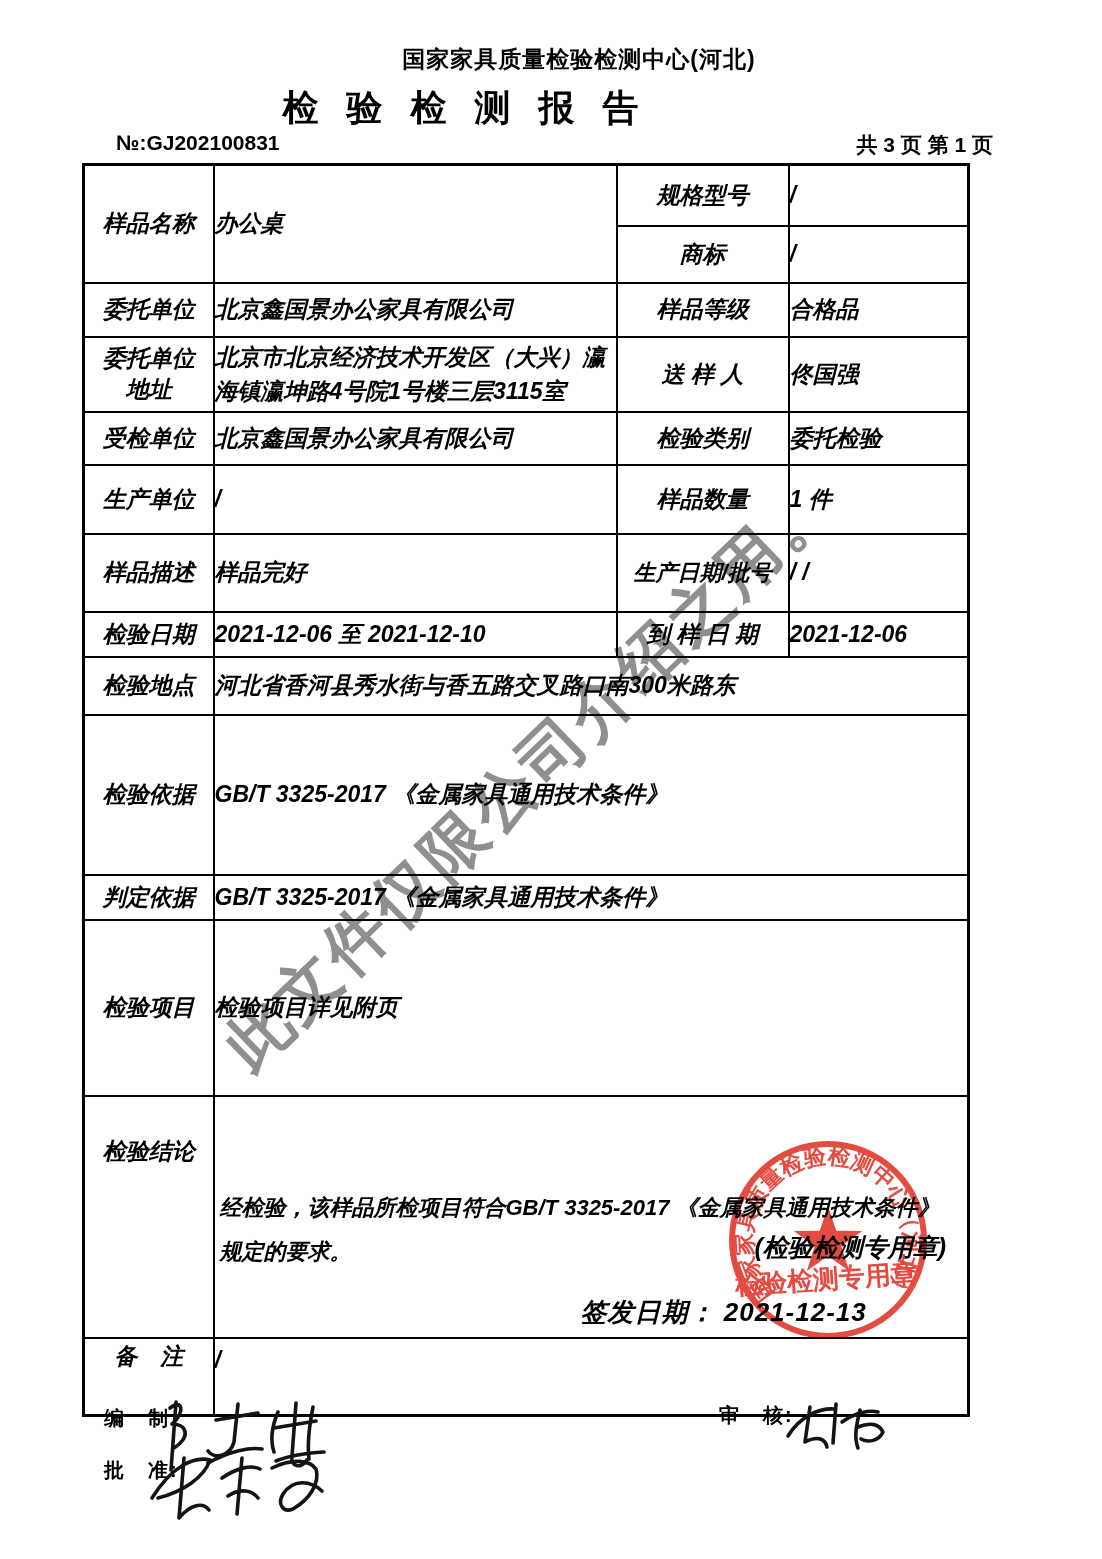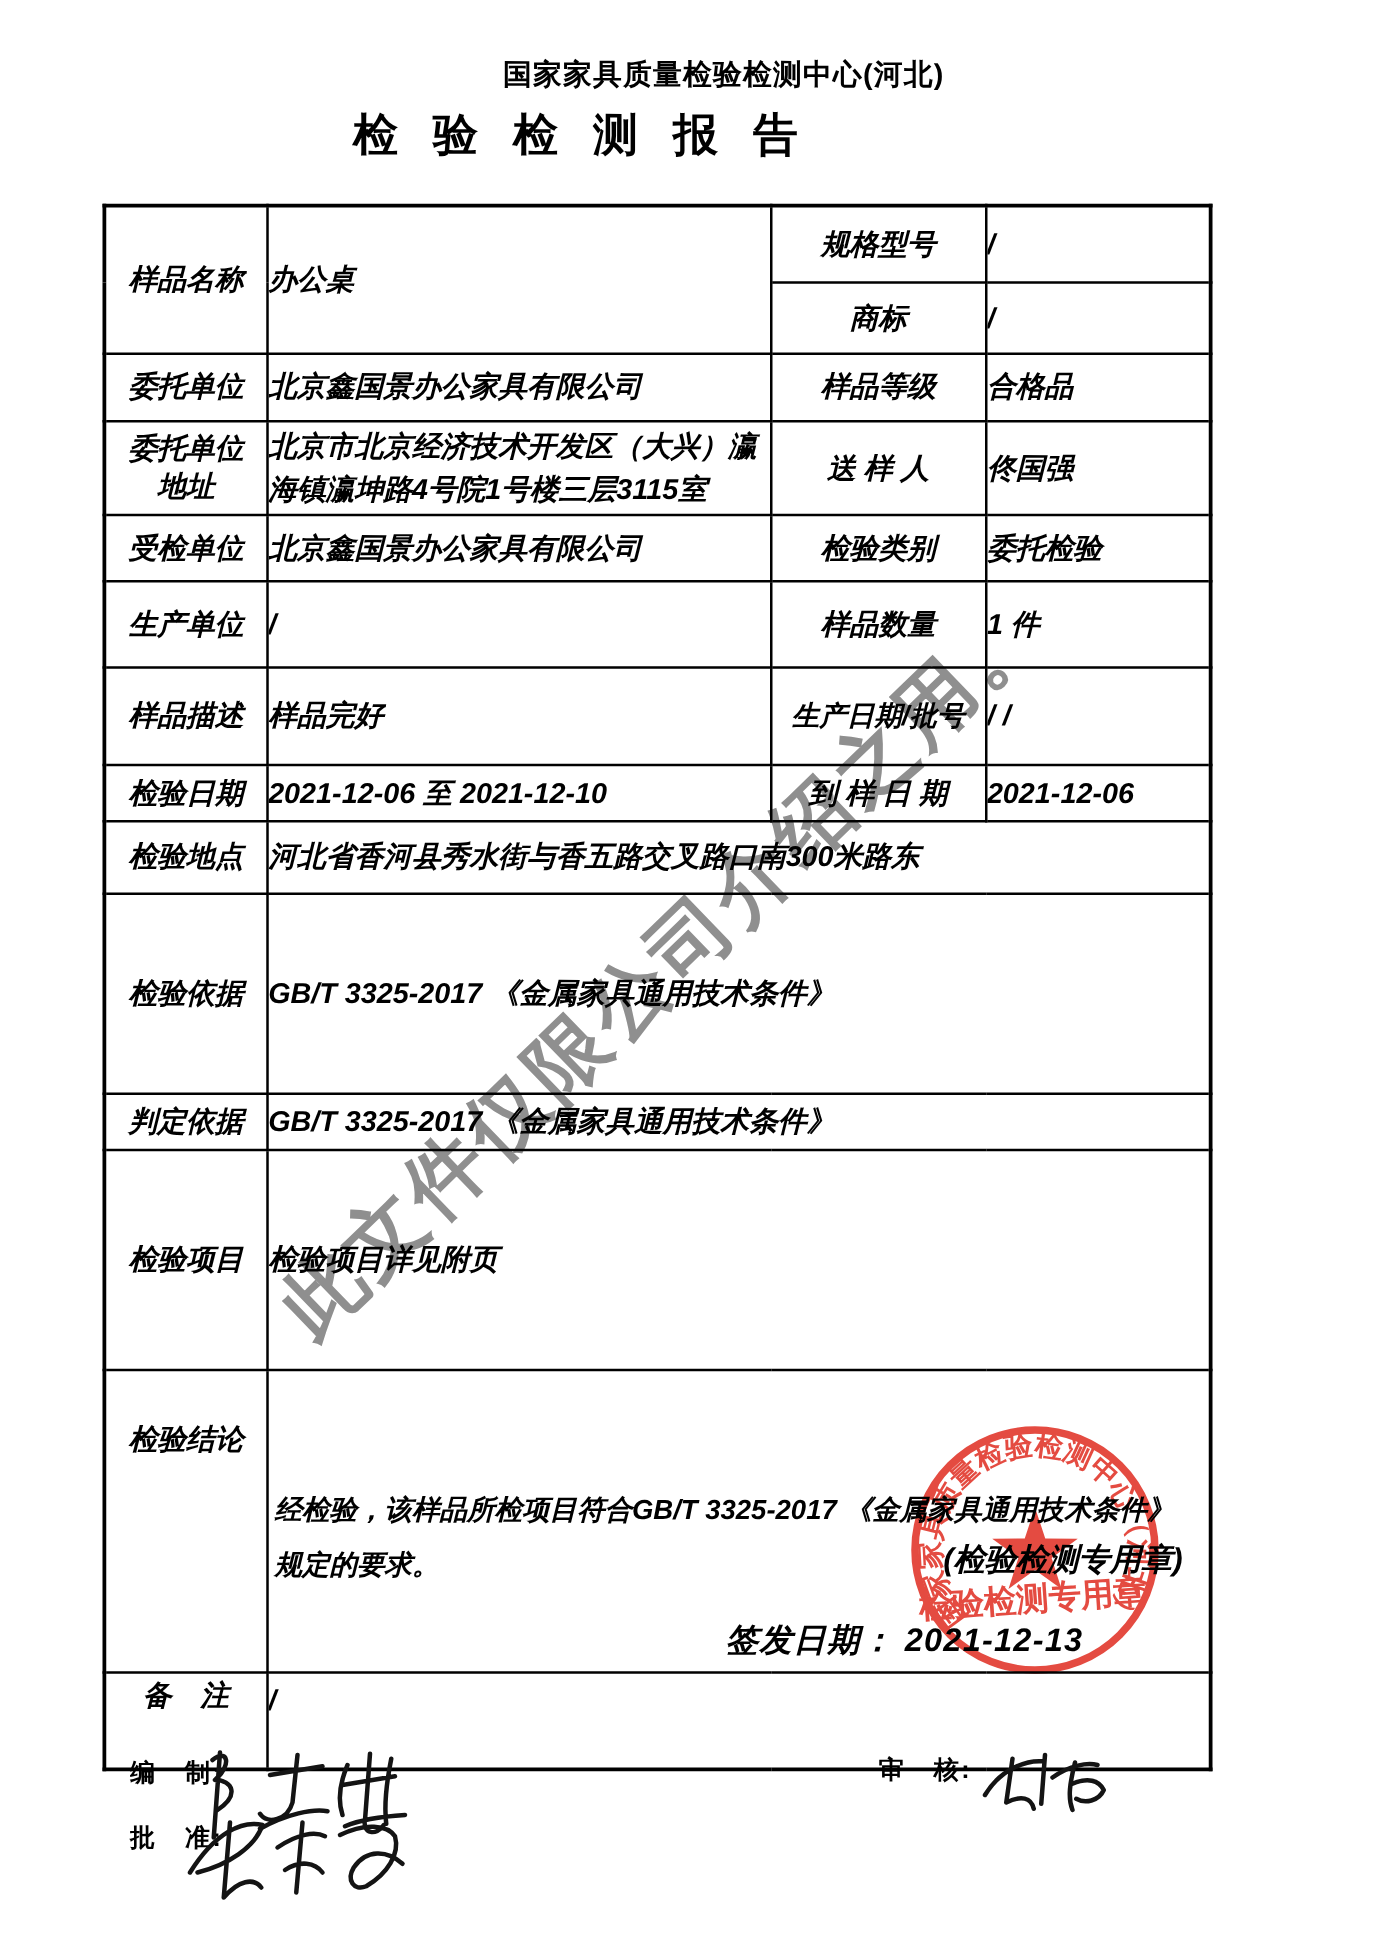--- a/index.html
+++ b/index.html
@@ -69,37 +69,41 @@
   
   .stamp{
     position:absolute;z-index:3;
     left:708px;top:1120px;width:240px;height:240px;
     mix-blend-mode:multiply;
     opacity:.92;
   }
   
   .foot-label{position:absolute;z-index:2;font-size:20px;letter-spacing:2px;white-space:nowrap;margin-left:16px;}
   .f-compile{left:88px;top:1405px;}
-  .f-review{left:687px;top:1402px;}
+  .f-review{left:703px;top:1402px;}
   .f-approve{left:88px;top:1457px;}
   .sig{position:absolute;z-index:4;}
   .sig path{fill:none;stroke:#141414;stroke-width:3.6;stroke-linecap:round;stroke-linejoin:round;}
   .s-compile{left:150px;top:1390px;}
   .s-review{left:780px;top:1396px;}
   .s-approve{left:142px;top:1446px;}
 </style>
 </head>
 <body>
 
 <div class="page">
 
   <div class="watermark">此文件仅限公司介绍之用。</div>
 
   <div class="layer org">国家家具质量检验检测中心(河北)</div>
   <div class="layer title">检 验 检 测 报 告</div>
+  <div class="layer meta">
+    <span>№:GJ202100831</span>
+    <span>共 3 页 第 1 页</span>
+  </div>
 
   <table class="report">
     <colgroup>
       <col style="width:130px">
         <col style="width:403px">
         <col style="width:172px">
         <col style="width:180px">
     </colgroup>
     <tbody>
         <tr style="height:61px">

